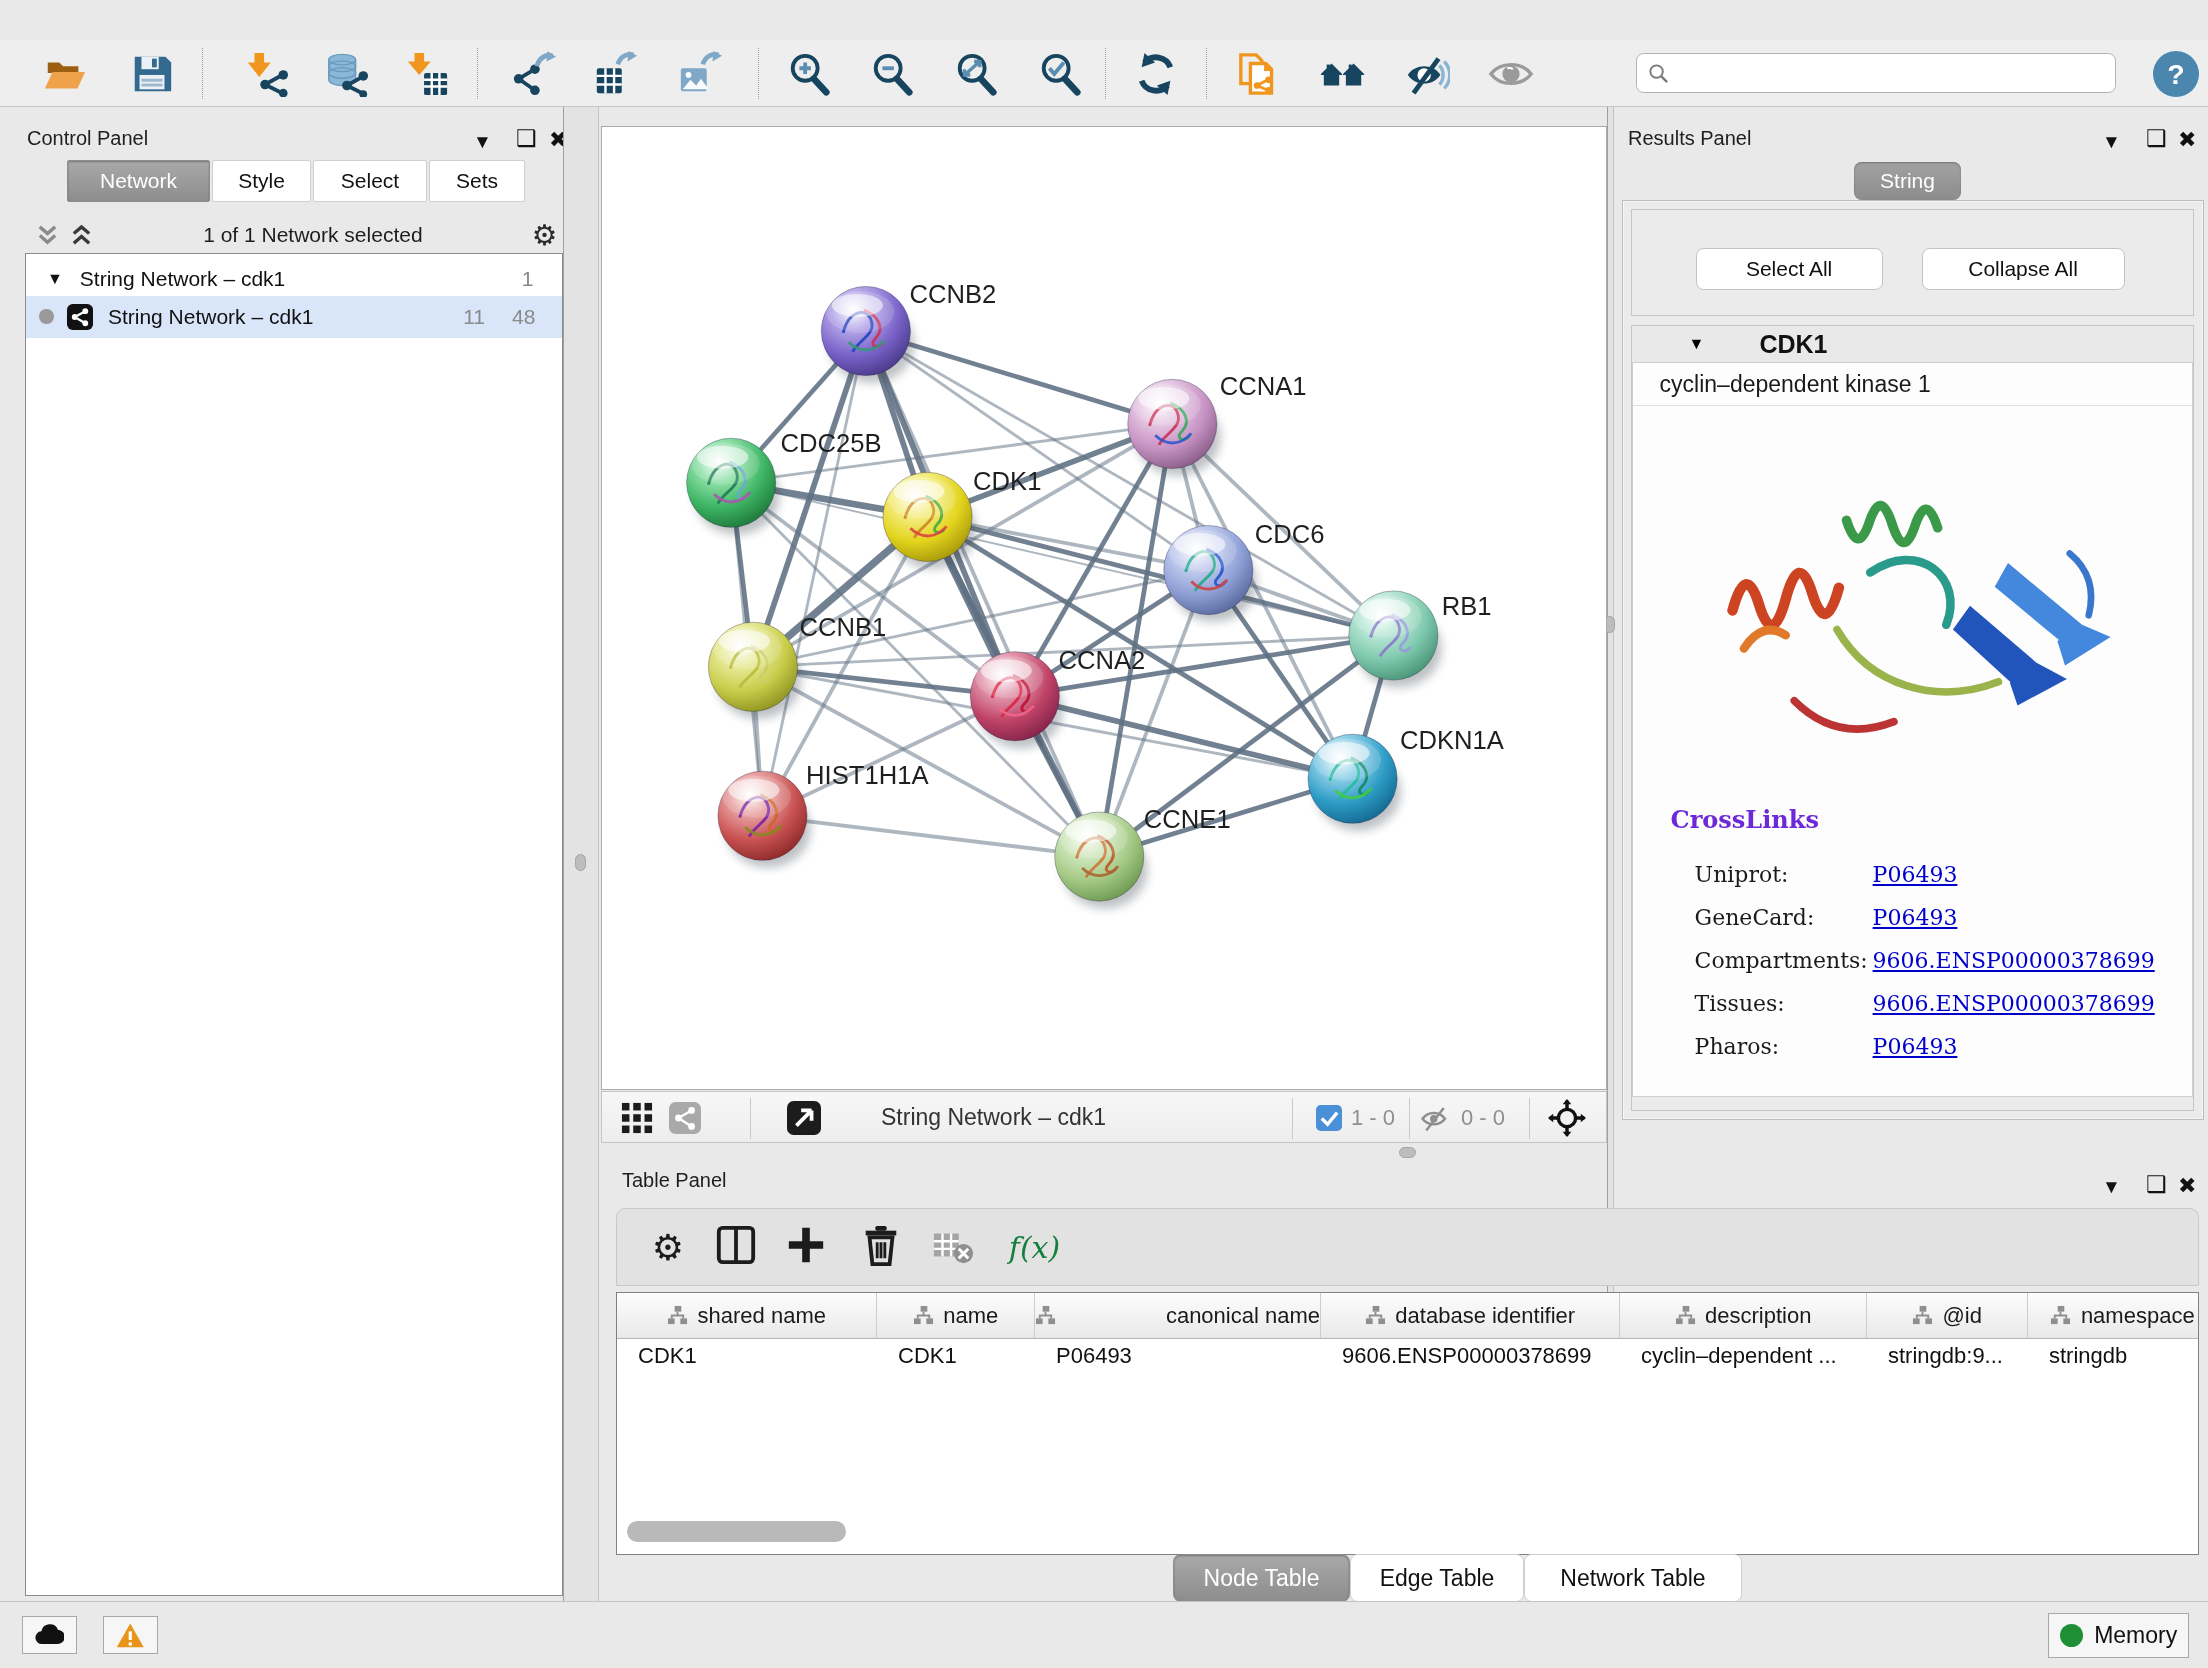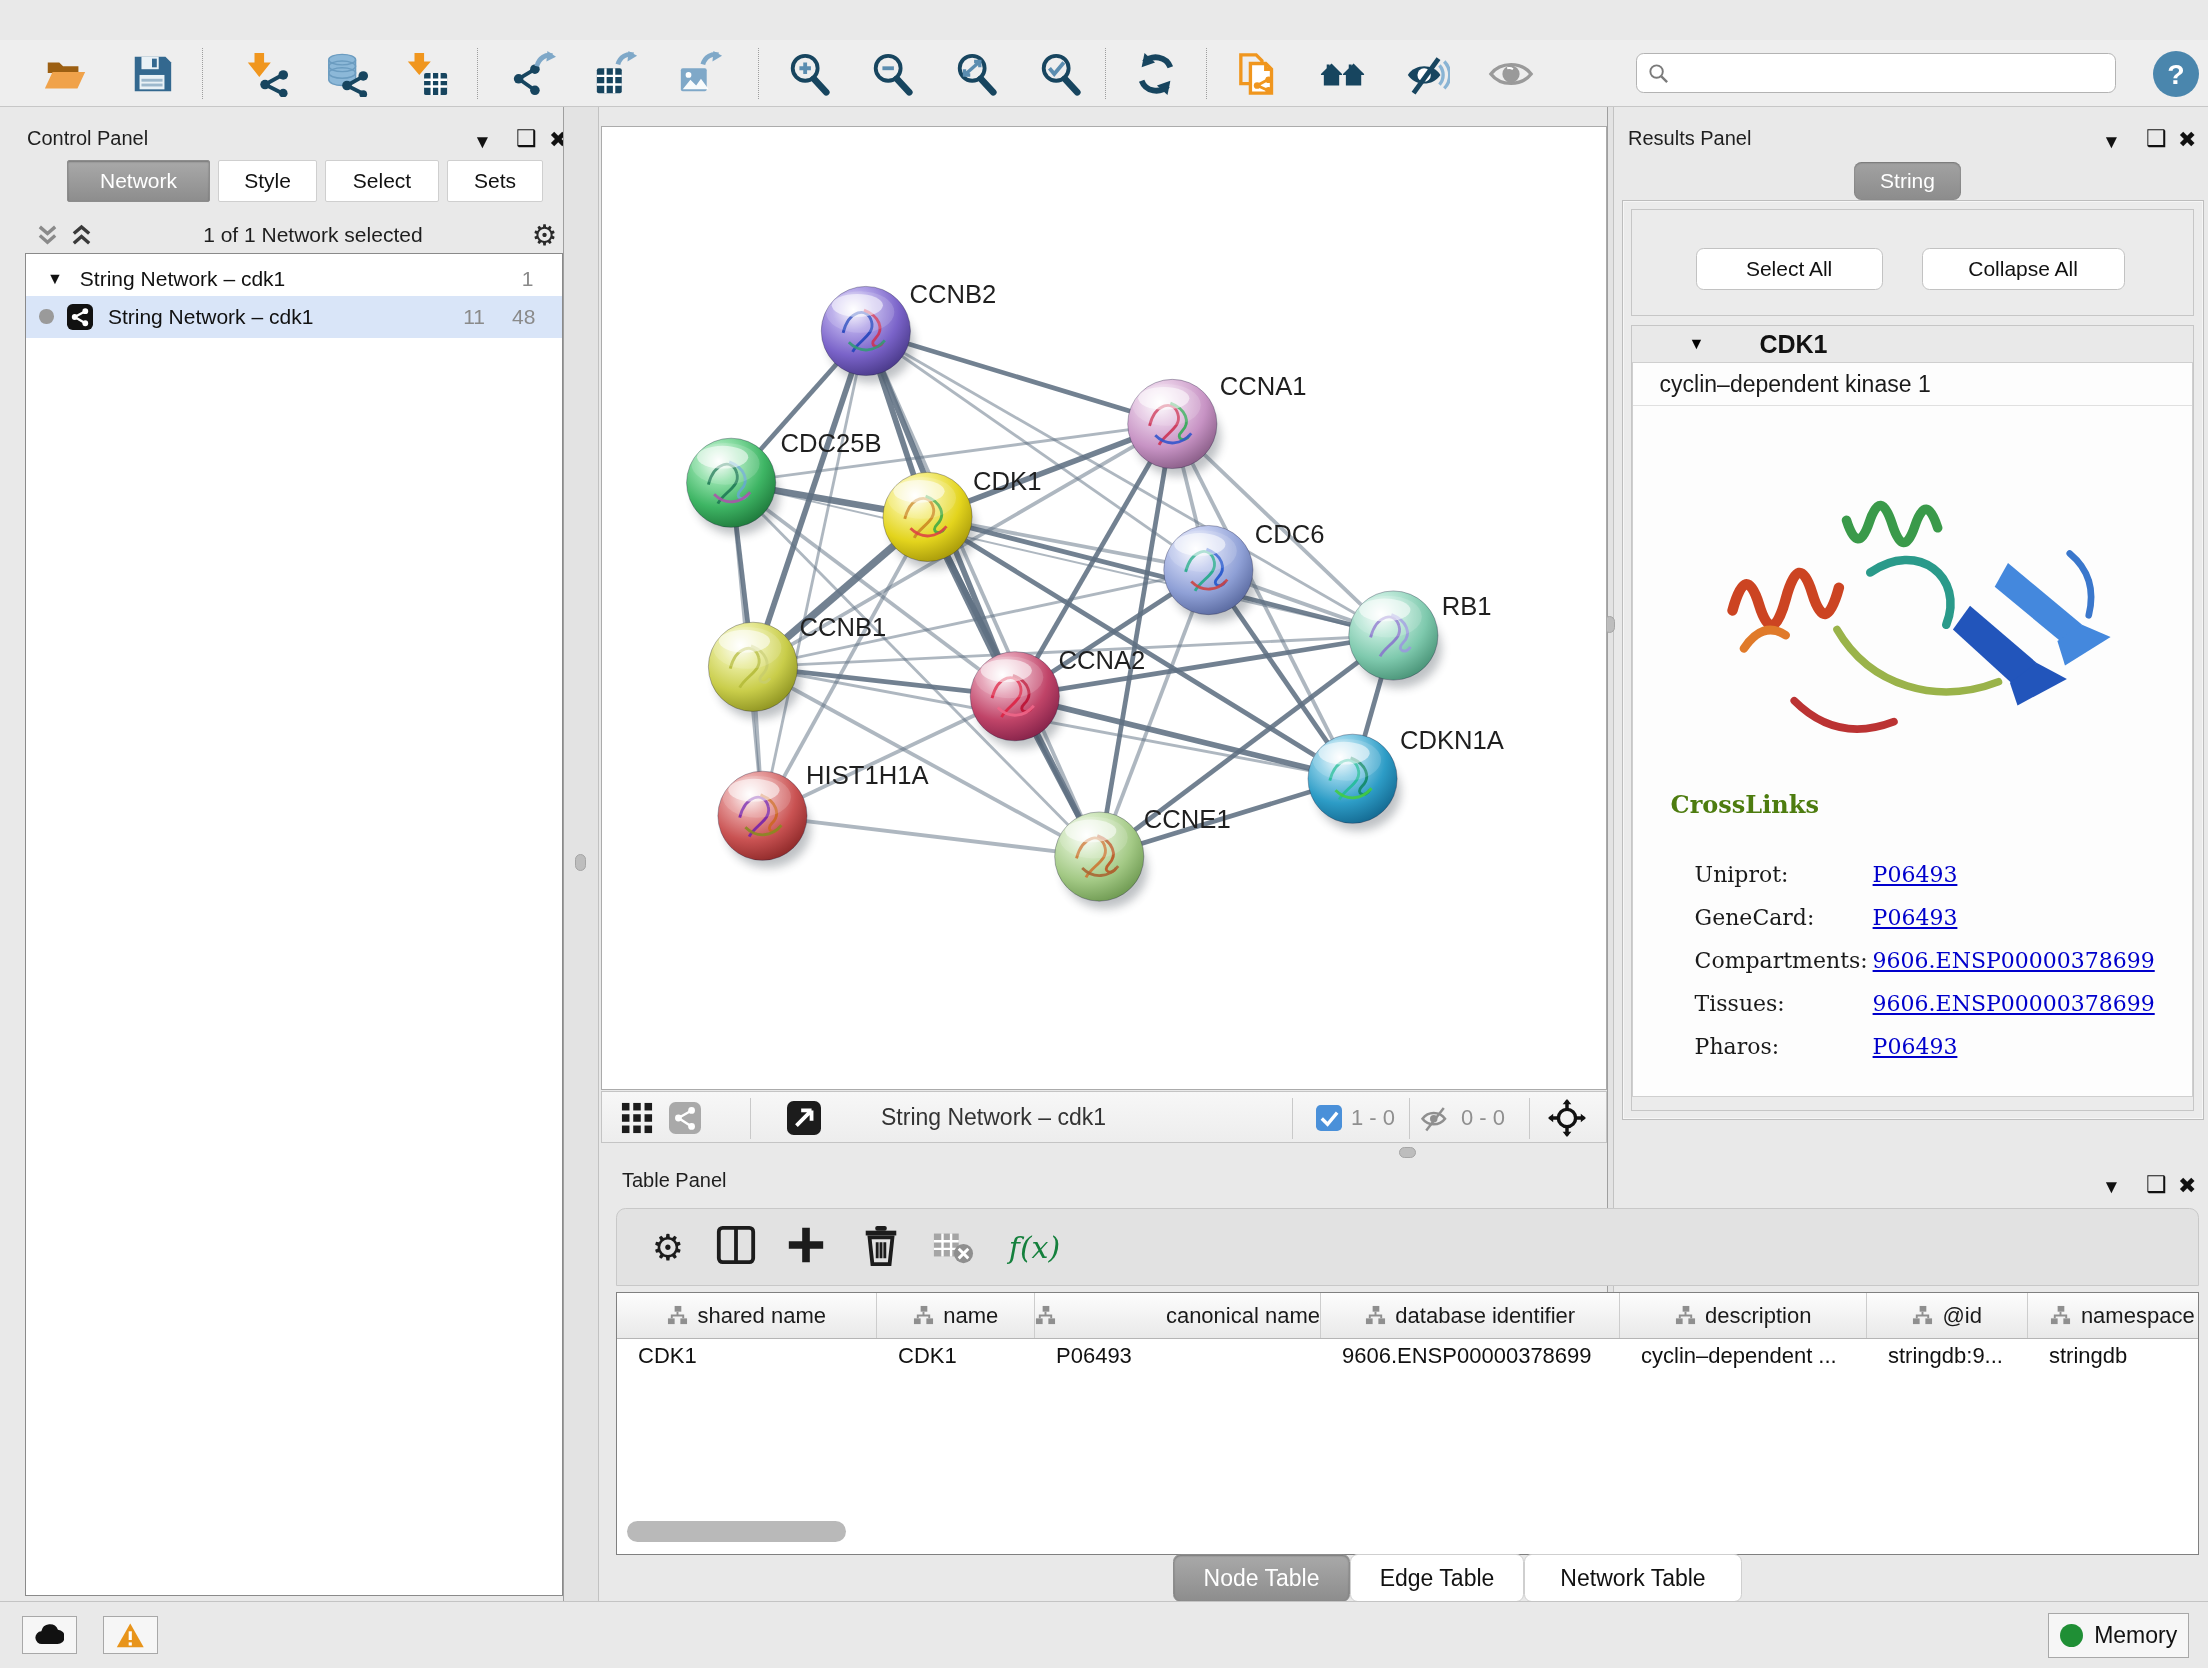--- a/index.html
+++ b/index.html
@@ -29,21 +29,21 @@
     background:#4a86ad; color:#fff; font-size:28.5px; font-weight:bold; text-align:center; line-height:46px; cursor:pointer; }
 
   
   .panel-title { position:absolute; font-size:20px; color:#1e1e1e; }
   .panel-ctl { position:absolute; font-size:19px; color:#111; cursor:pointer; line-height:19px; }
 
   
   .cp-tabs { position:absolute; top:160px; height:42px; display:flex; }
   .tab { height:42px; display:flex; align-items:center; justify-content:center;
     background:#fff; border:1px solid #cfcfcf; border-radius:2px; font-size:21px; color:#111;
-    margin-right:8px; cursor:pointer; padding:0 21px; }
+    margin-right:2px; cursor:pointer; padding:0 21px; }
   .tab.sel { background:linear-gradient(#a9a9a9,#8d8d8d); color:#fff; border-color:#8d8d8d;
     box-shadow:inset 0 1px 1.9px rgba(0,0,0,.3); }
   .cp-subhead { position:absolute; left:25px; top:219px; width:538px; height:32px; display:flex; align-items:center; }
   .cp-subhead .chev { width:25px; height:23px; margin-left:9.5px; cursor:pointer; }
   .cp-subhead .lbl { flex:1; text-align:center; font-size:21px; color:#1e1e1e; }
   .gear-glyph { font-size:28.5px; color:#2a2a2a; cursor:pointer; line-height:28.5px; }
   .cp-list { position:absolute; left:25px; top:253px; width:538px; height:1343px;
     background:#fff; border:1.9px solid #8a8a8a; }
   .tree-row { display:flex; align-items:center; font-size:21px; color:#111; }
   .tree-row .count { color:#8a8a8a; }
@@ -79,21 +79,21 @@
   .rp-btnrow { position:absolute; left:7.6px; top:7.6px; width:563px; height:107px; border:1px solid #c6c6c6; }
   .rp-btn { position:absolute; top:38px; height:42px; background:#fff; border:1px solid #c2c2c2;
     border-radius:7.6px; font-size:21px; color:#111; cursor:pointer; font-family:"Liberation Sans",sans-serif; }
   .gene-box { position:absolute; left:7.6px; top:124px; width:563px; height:786px; border:1px solid #c6c6c6; }
   .gene-header { height:36px; background:#e9e9e9; display:flex; align-items:center; }
   .gene-header .caret { margin-left:57px; font-size:16px; cursor:pointer; }
   .gene-header .gname { margin-left:55px; font-size:25px; font-weight:bold; color:#111; }
   .gene-content { position:absolute; left:0; top:36px; right:0; bottom:13.3px; background:#fdfdfd; border:1px solid #cfcfcf; }
   .gene-desc { margin:0; padding:7.6px 0 7.6px 27px; font-size:23px; color:#1a1a1a; border-bottom:1px solid #e0e0e0; }
   .protein-img { position:absolute; left:71px; top:67px; }
-  .cl-head { position:absolute; left:38px; top:427px; font-family:"DejaVu Serif",serif; font-weight:bold; font-size:24px; color:#4d7c0f; }
+  .cl-head { position:absolute; left:38px; top:442px; font-family:"DejaVu Serif",serif; font-weight:bold; font-size:24px; color:#6d28d9; }
   .cl-rows { position:absolute; left:62px; top:490px; right:19px; }
   .cl-row { display:flex; height:43px; align-items:center; font-family:"DejaVu Serif",serif; font-size:22px; color:#1a1a1a; }
   .cl-row .cl-label { width:178px; flex:none; }
   .cl-row a { color:#0000cc; text-decoration:underline; }
 
   
   .tp-toolbar { position:absolute; left:616px; top:1208px; width:1583px; height:78px;
     background:#e2e2e2; border:1px solid #c8c8c8; border-radius:9.5px 9.5px 0 0; }
   .tp-tool { position:absolute; top:15px; width:48px; height:48px; text-align:center; cursor:pointer; }
   .tp-tool svg { width:42px; height:42px; }

